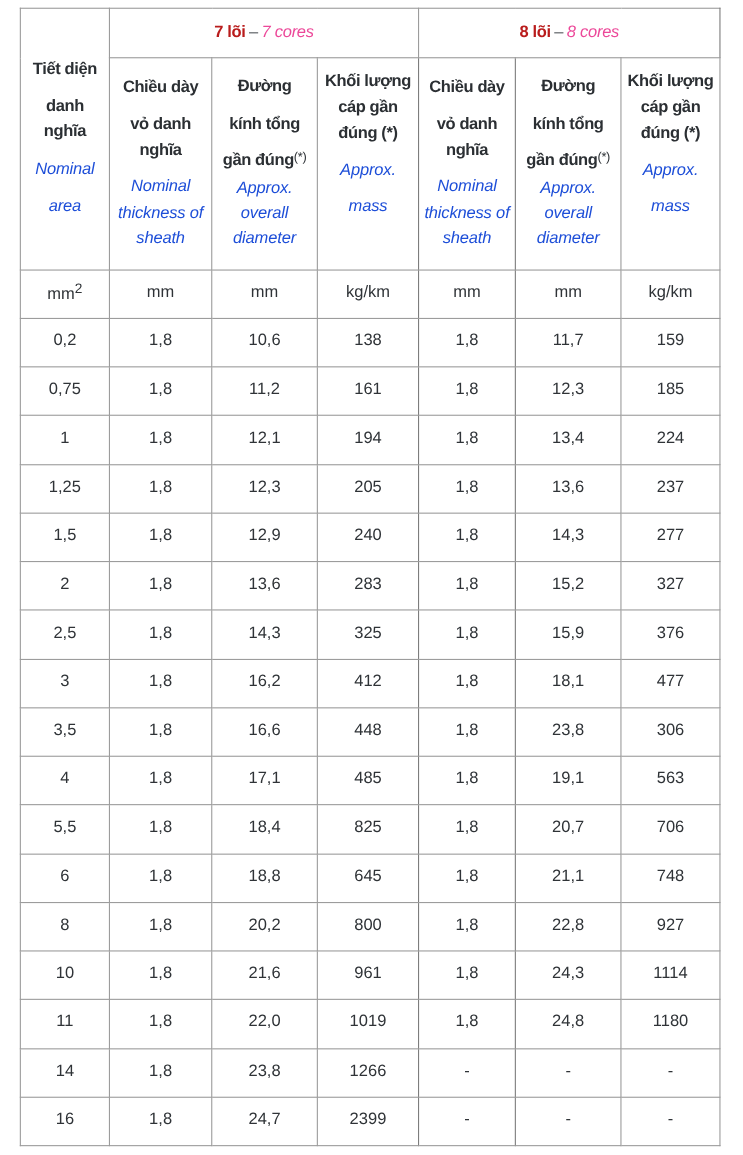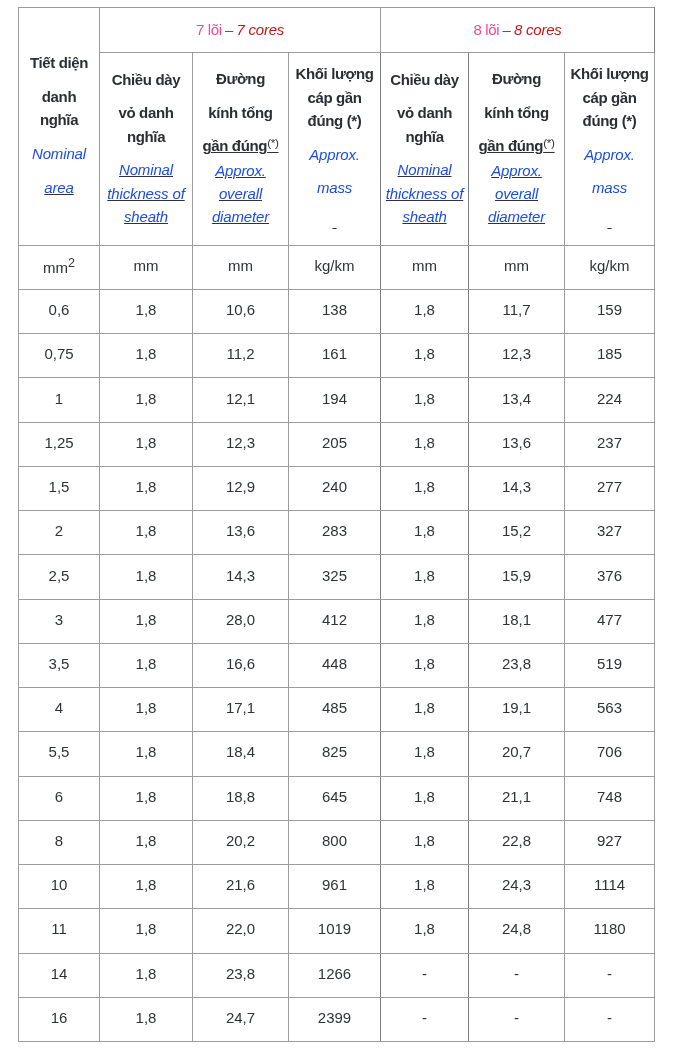--- a/index.html
+++ b/index.html
@@ -32,33 +32,33 @@
     vertical-align: middle;
     color: #2f3337;
     font-size: 15px;
     padding: 0;
   }
   .grp-head {
     font-size: 15px;
     height: 44px;
     line-height: 44px;
   }
-  .grp-head .vn { font-weight: normal; color: #ec4899; letter-spacing: -0.35px; }
-  .grp-head .en { font-style: italic; color: #b91c1c; letter-spacing: -0.25px; }
+  .grp-head .vn { font-weight: bold; color: #b91c1c; letter-spacing: -0.35px; }
+  .grp-head .en { font-style: italic; color: #ec4899; letter-spacing: -0.25px; }
   .grp-head .dash { color: #55595e; padding: 0 3.2px; }
   .colhead {
     padding: 0 7px;
   }
   .colhead p {
     margin: 0 0 10.4px 0;
     line-height: 23.3px;
     position: relative;
     top: -1.2px;
   }
-  .colhead p:last-child { margin-bottom: 0; text-decoration: underline; }
+  .colhead p:last-child { margin-bottom: 0; }
   .colhead .vn {
     font-weight: bold;
     color: #2b2f33;
     letter-spacing: -0.35px;
   }
   .colhead .en {
     font-style: italic;
     color: #1d4ed8;
     letter-spacing: -0.15px;
   }
@@ -141,21 +141,21 @@
         <tr class="unit-row">
           <td class=""><span class="cellbox"><span>mm</span><sup>2</sup></span></td>
           <td class=""><span class="cellbox"><span>mm</span></span></td>
           <td class=""><span class="cellbox"><span>mm</span></span></td>
           <td class="grp-divider-left"><span class="cellbox"><span>kg/km</span></span></td>
           <td class="grp-divider"><span class="cellbox"><span>mm</span></span></td>
           <td class=""><span class="cellbox"><span>mm</span></span></td>
           <td class=""><span class="cellbox"><span>kg/km</span></span></td>
         </tr>
         <tr class="data-row">
-          <td class=""><span class="cellbox">0,6</span></td>
+          <td class=""><span class="cellbox">0,2</span></td>
           <td class=""><span class="cellbox">1,8</span></td>
           <td class=""><span class="cellbox">10,6</span></td>
           <td class="grp-divider-left"><span class="cellbox">138</span></td>
           <td class="grp-divider"><span class="cellbox">1,8</span></td>
           <td class=""><span class="cellbox">11,7</span></td>
           <td class=""><span class="cellbox">159</span></td>
         </tr>
         <tr class="data-row">
           <td class=""><span class="cellbox">0,75</span></td>
           <td class=""><span class="cellbox">1,8</span></td>
@@ -206,34 +206,34 @@
           <td class=""><span class="cellbox">1,8</span></td>
           <td class=""><span class="cellbox">14,3</span></td>
           <td class="grp-divider-left"><span class="cellbox">325</span></td>
           <td class="grp-divider"><span class="cellbox">1,8</span></td>
           <td class=""><span class="cellbox">15,9</span></td>
           <td class=""><span class="cellbox">376</span></td>
         </tr>
         <tr class="data-row">
           <td class=""><span class="cellbox">3</span></td>
           <td class=""><span class="cellbox">1,8</span></td>
-          <td class=""><span class="cellbox">28,0</span></td>
+          <td class=""><span class="cellbox">16,2</span></td>
           <td class="grp-divider-left"><span class="cellbox">412</span></td>
           <td class="grp-divider"><span class="cellbox">1,8</span></td>
           <td class=""><span class="cellbox">18,1</span></td>
           <td class=""><span class="cellbox">477</span></td>
         </tr>
         <tr class="data-row">
           <td class=""><span class="cellbox">3,5</span></td>
           <td class=""><span class="cellbox">1,8</span></td>
           <td class=""><span class="cellbox">16,6</span></td>
           <td class="grp-divider-left"><span class="cellbox">448</span></td>
           <td class="grp-divider"><span class="cellbox">1,8</span></td>
           <td class=""><span class="cellbox">23,8</span></td>
-          <td class=""><span class="cellbox">519</span></td>
+          <td class=""><span class="cellbox">306</span></td>
         </tr>
         <tr class="data-row">
           <td class=""><span class="cellbox">4</span></td>
           <td class=""><span class="cellbox">1,8</span></td>
           <td class=""><span class="cellbox">17,1</span></td>
           <td class="grp-divider-left"><span class="cellbox">485</span></td>
           <td class="grp-divider"><span class="cellbox">1,8</span></td>
           <td class=""><span class="cellbox">19,1</span></td>
           <td class=""><span class="cellbox">563</span></td>
         </tr>

